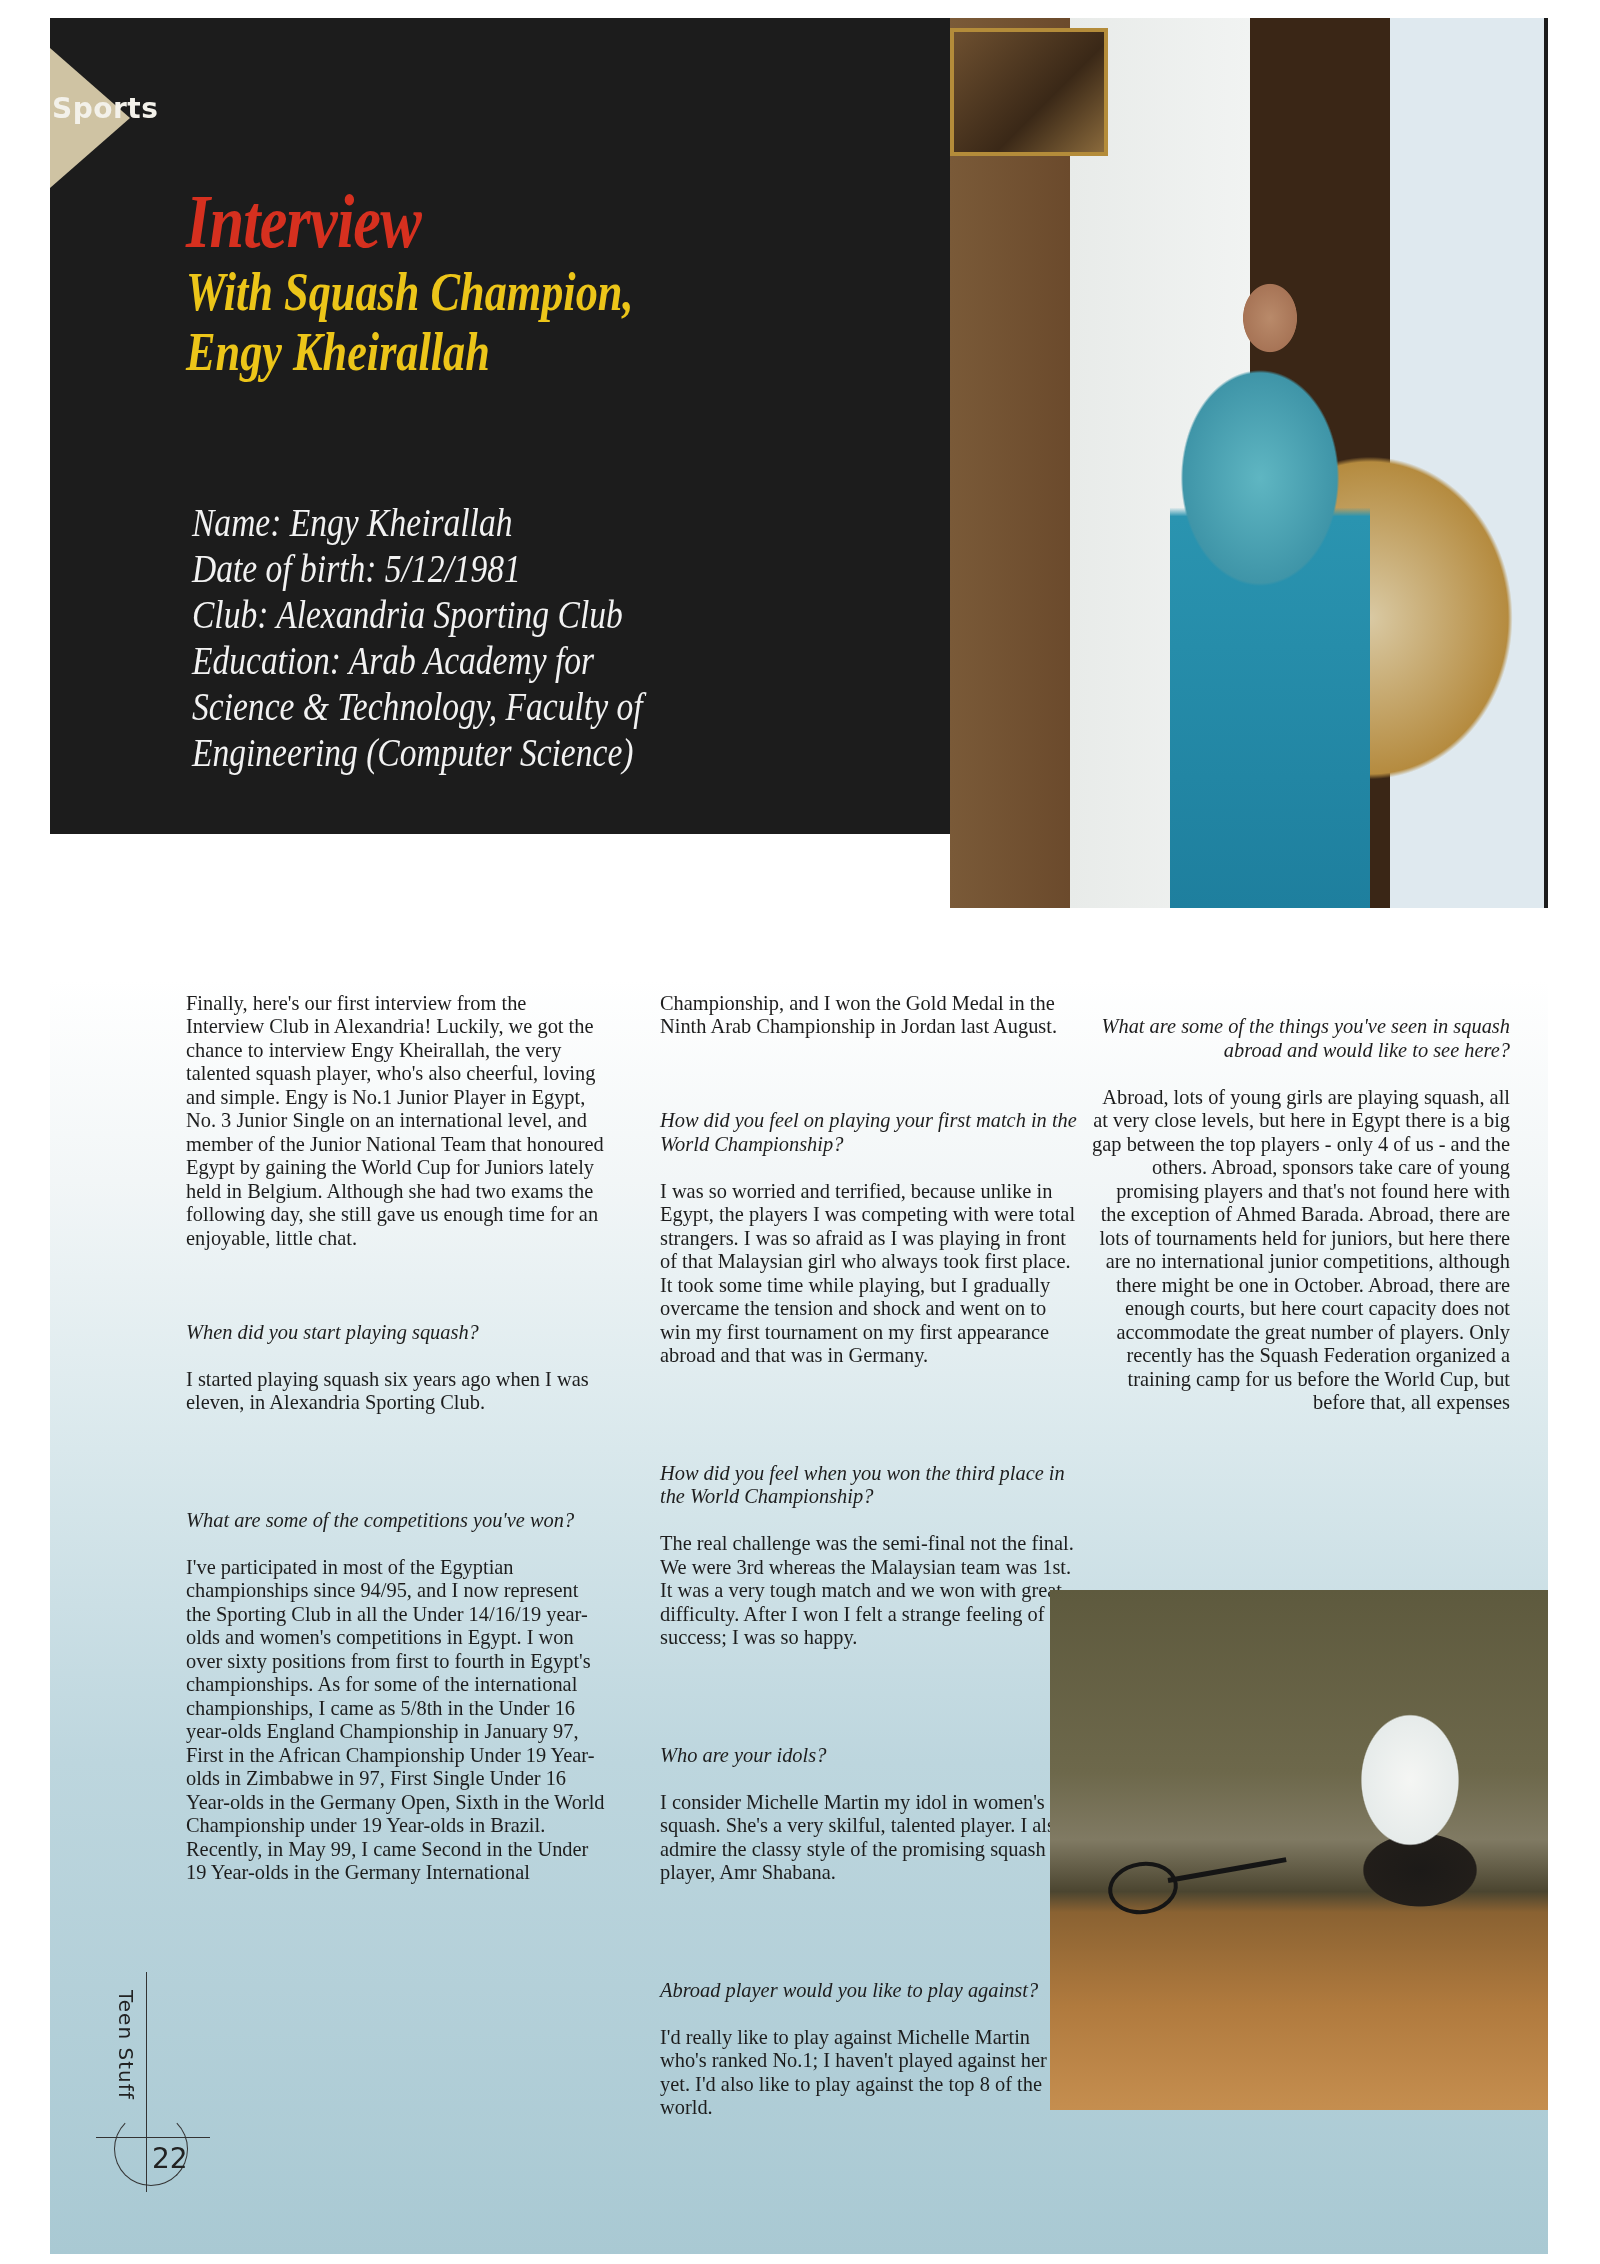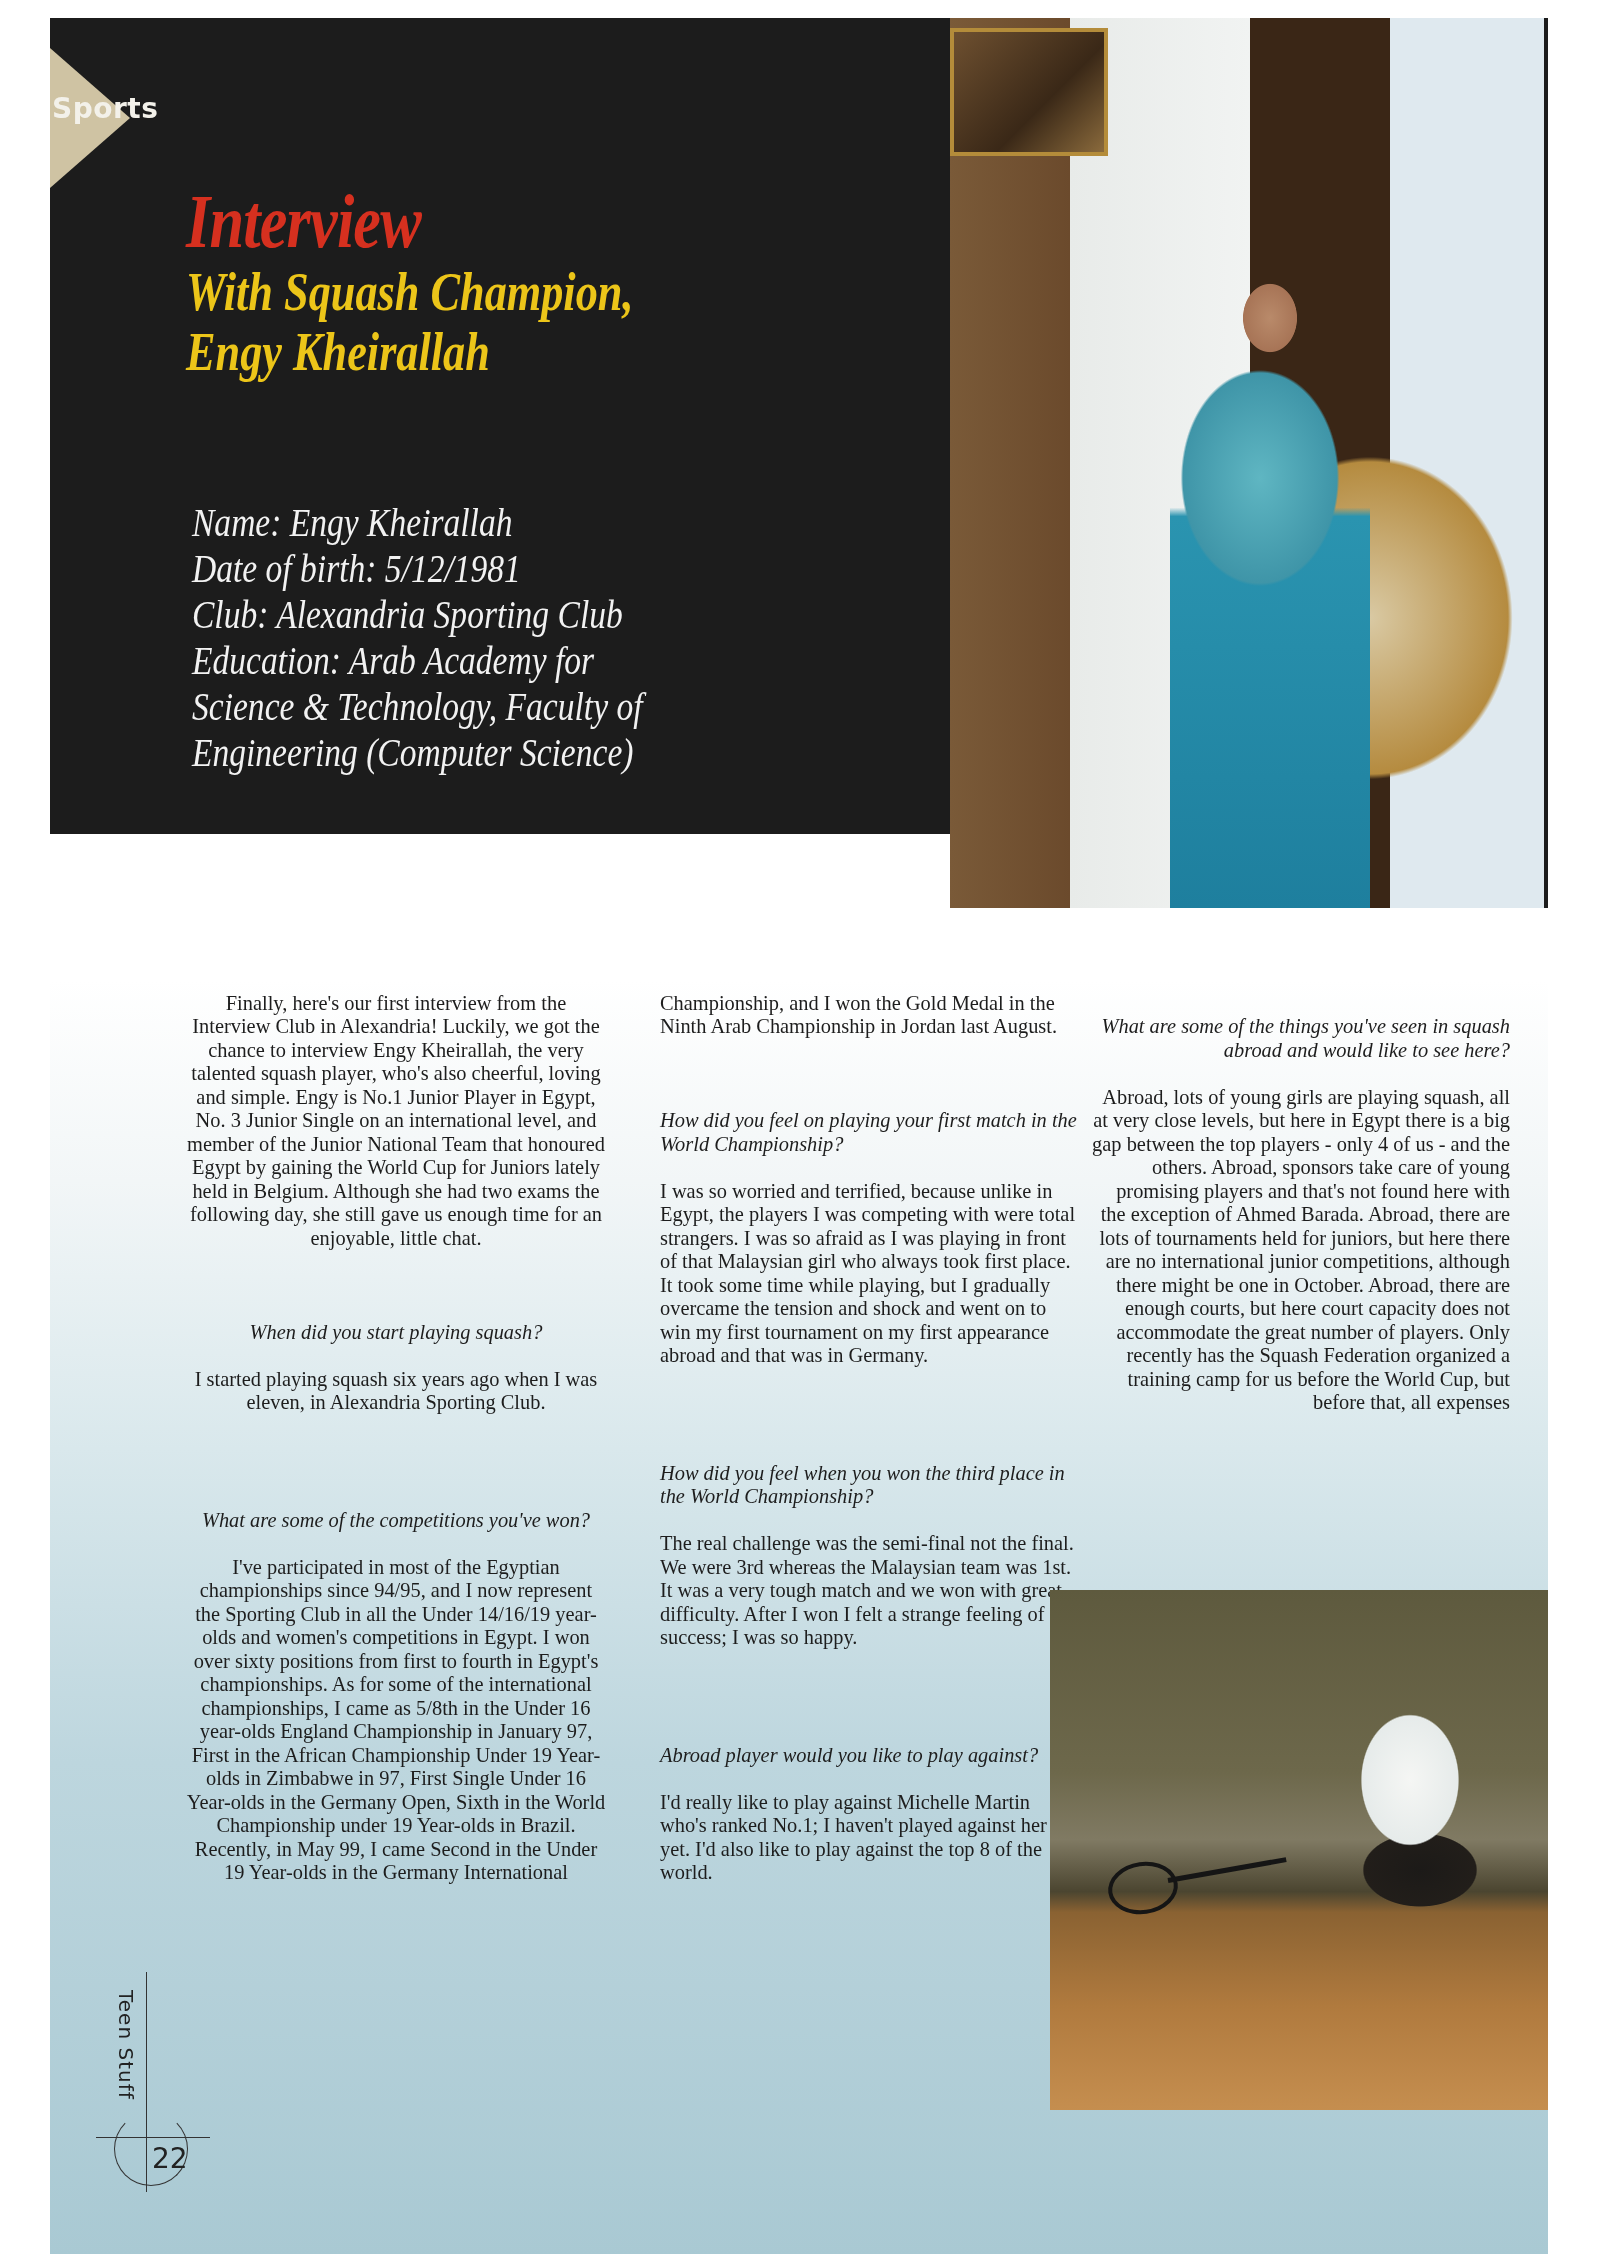--- a/index.html
+++ b/index.html
@@ -76,21 +76,21 @@
     position: absolute; left: 1168px; top: 1878px; width: 120px; height: 5px;
     background: #151515; transform: rotate(-10deg); transform-origin: left center;
   }
   .col {
     position: absolute; font-size: 20.4px; line-height: 23.5px; color: #1d1d1d;
     white-space: pre-line;
   }
   .col p { margin: 0 0 23.5px 0; }
   .q { font-style: italic; display: block; }
   .a { display: block; }
-  .col1 { left: 186px; top: 968px; width: 420px; text-align: center; }
+  .col1 { left: 186px; top: 968px; width: 420px; }
   .col2 { left: 660px; top: 968px; width: 420px; }
   .col3 { left: 1090px; top: 968px; width: 420px; text-align: right; }
   .folio {
     position: absolute; left: 96px; top: 1972px; width: 150px; height: 240px;
   }
   .folio .vline { position: absolute; left: 50px; top: 0; width: 1px; height: 220px; background: #333; }
   .folio .hline { position: absolute; left: 0; top: 165px; width: 114px; height: 1px; background: #333; }
   .folio .arc {
     position: absolute; left: 18px; top: 140px; width: 72px; height: 72px;
     border: 1px solid #333; border-radius: 50%;
@@ -148,20 +148,24 @@
   <p><span class="a">Championship, and I won the Gold Medal in the Ninth Arab Championship in Jordan last August.</span></p>
   <p>
     <span class="q">How did you feel on playing your first match in the World Championship?</span>
     <span class="a">I was so worried and terrified, because unlike in Egypt, the players I was competing with were total strangers. I was so afraid as I was playing in front of that Malaysian girl who always took first place. It took some time while playing, but I gradually overcame the tension and shock and went on to win my first tournament on my first appearance abroad and that was in Germany.</span>
   </p>
   <p>
     <span class="q">How did you feel when you won the third place in the World Championship?</span>
     <span class="a">The real challenge was the semi-final not the final. We were 3rd whereas the Malaysian team was 1st. It was a very tough match and we won with great difficulty. After I won I felt a strange feeling of success; I was so happy.</span>
   </p>
   <p>
+    <span class="q">Who are your idols?</span>
+    <span class="a">I consider Michelle Martin my idol in women's squash. She's a very skilful, talented player. I also admire the classy style of the promising squash player, Amr Shabana.</span>
+  </p>
+  <p>
     <span class="q">Abroad player would you like to play against?</span>
     <span class="a">I'd really like to play against Michelle Martin who's ranked No.1; I haven't played against her yet. I'd also like to play against the top 8 of the world.</span>
   </p>
 </div>
 
 <div class="col col3">
   <p>
     <span class="q">What are some of the things you've seen in squash abroad and would like to see here?</span>
     <span class="a">Abroad, lots of young girls are playing squash, all at very close levels, but here in Egypt there is a big gap between the top players - only 4 of us - and the others. Abroad, sponsors take care of young promising players and that's not found here with the exception of Ahmed Barada. Abroad, there are lots of tournaments held for juniors, but here there are no international junior competitions, although there might be one in October. Abroad, there are enough courts, but here court capacity does not accommodate the great number of players. Only recently has the Squash Federation organized a training camp for us before the World Cup, but before that, all expenses</span>
   </p>

